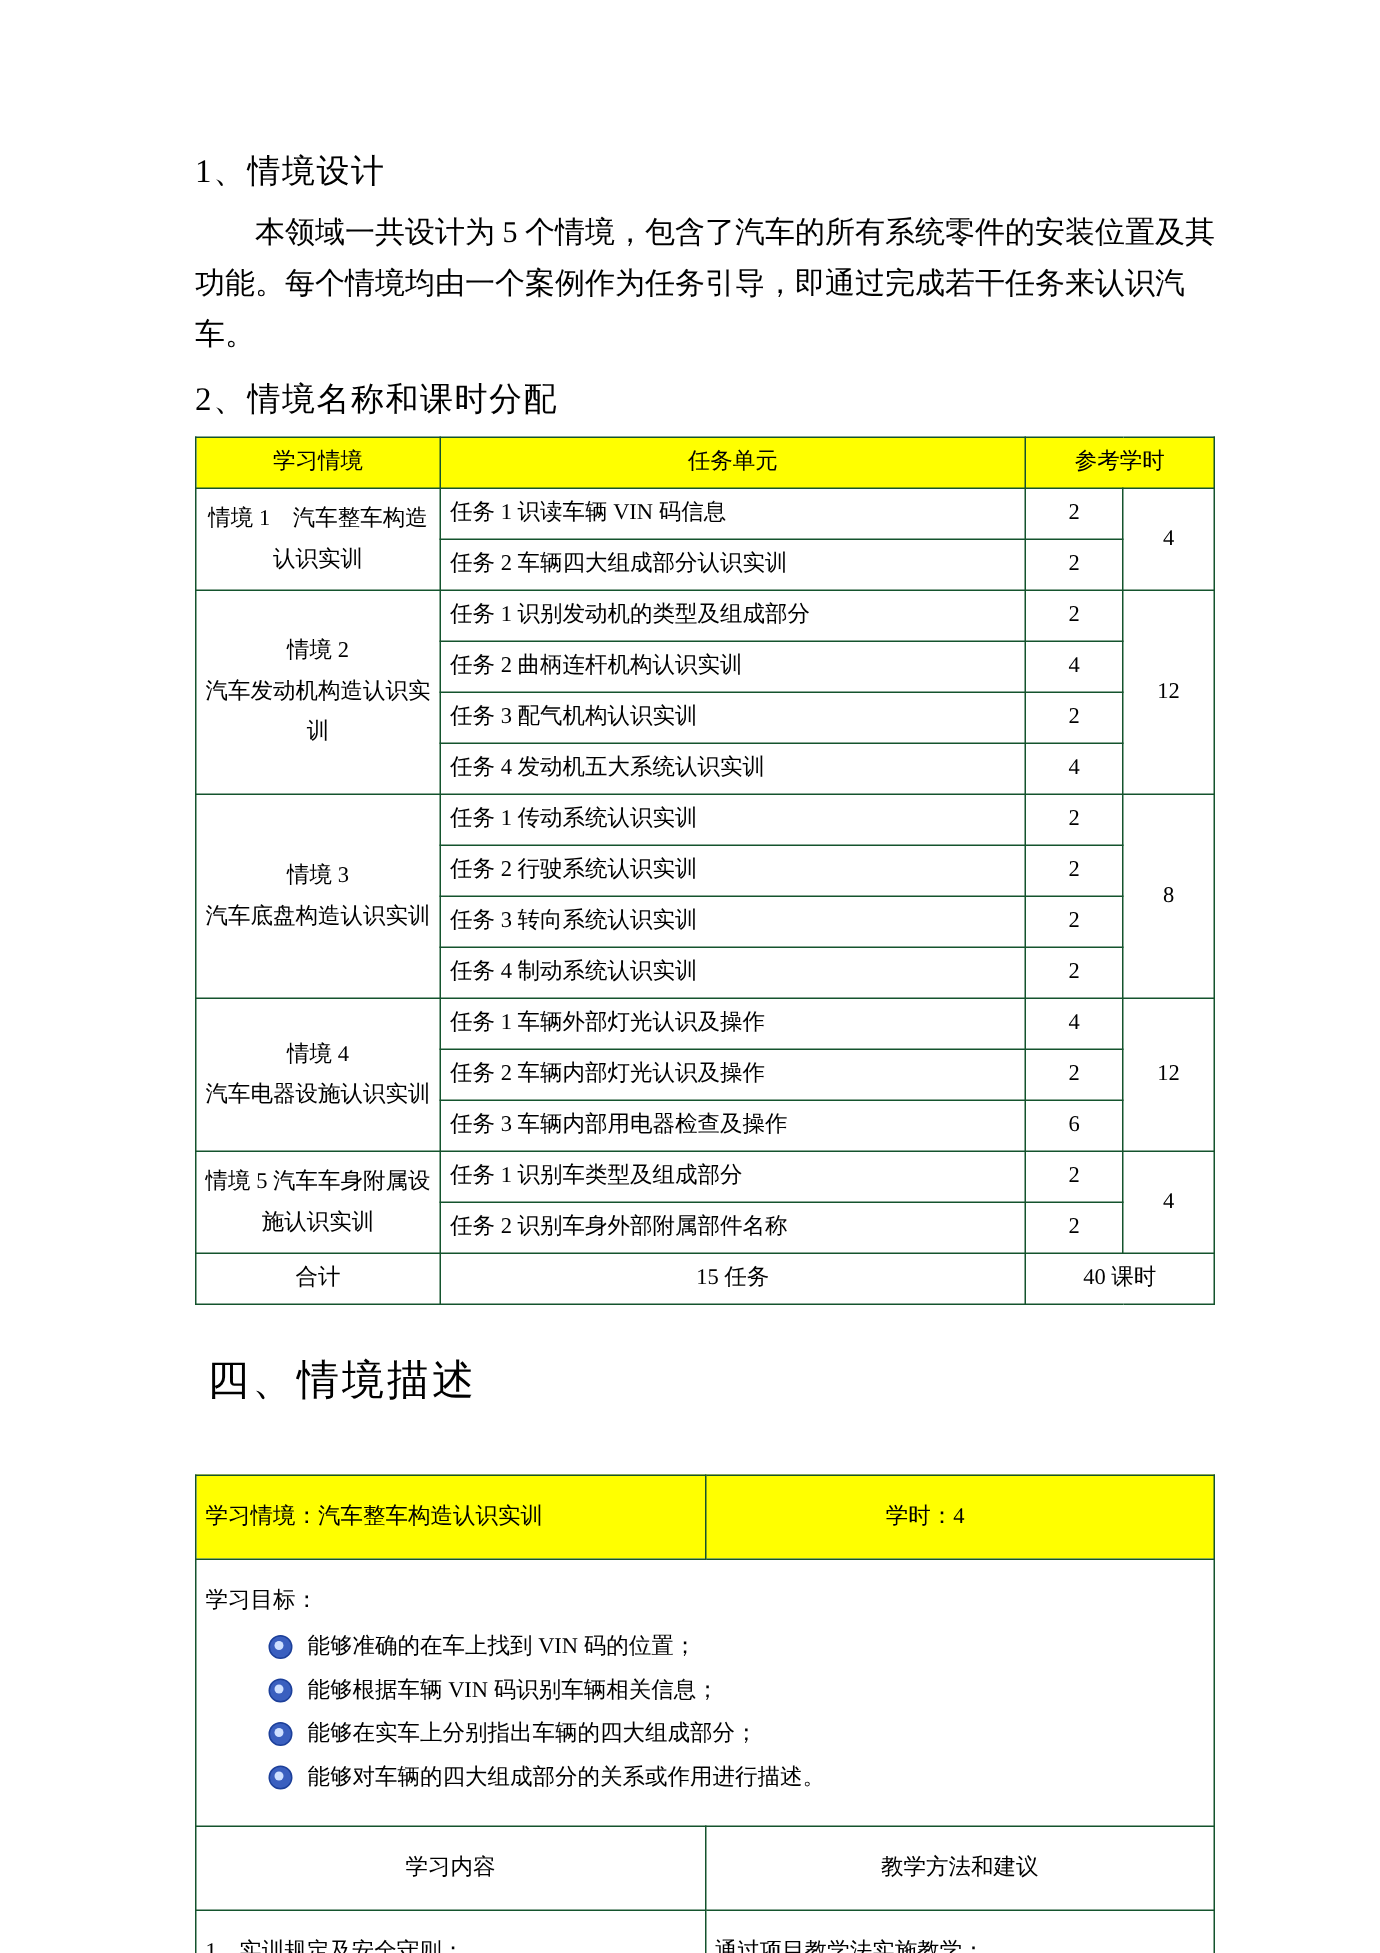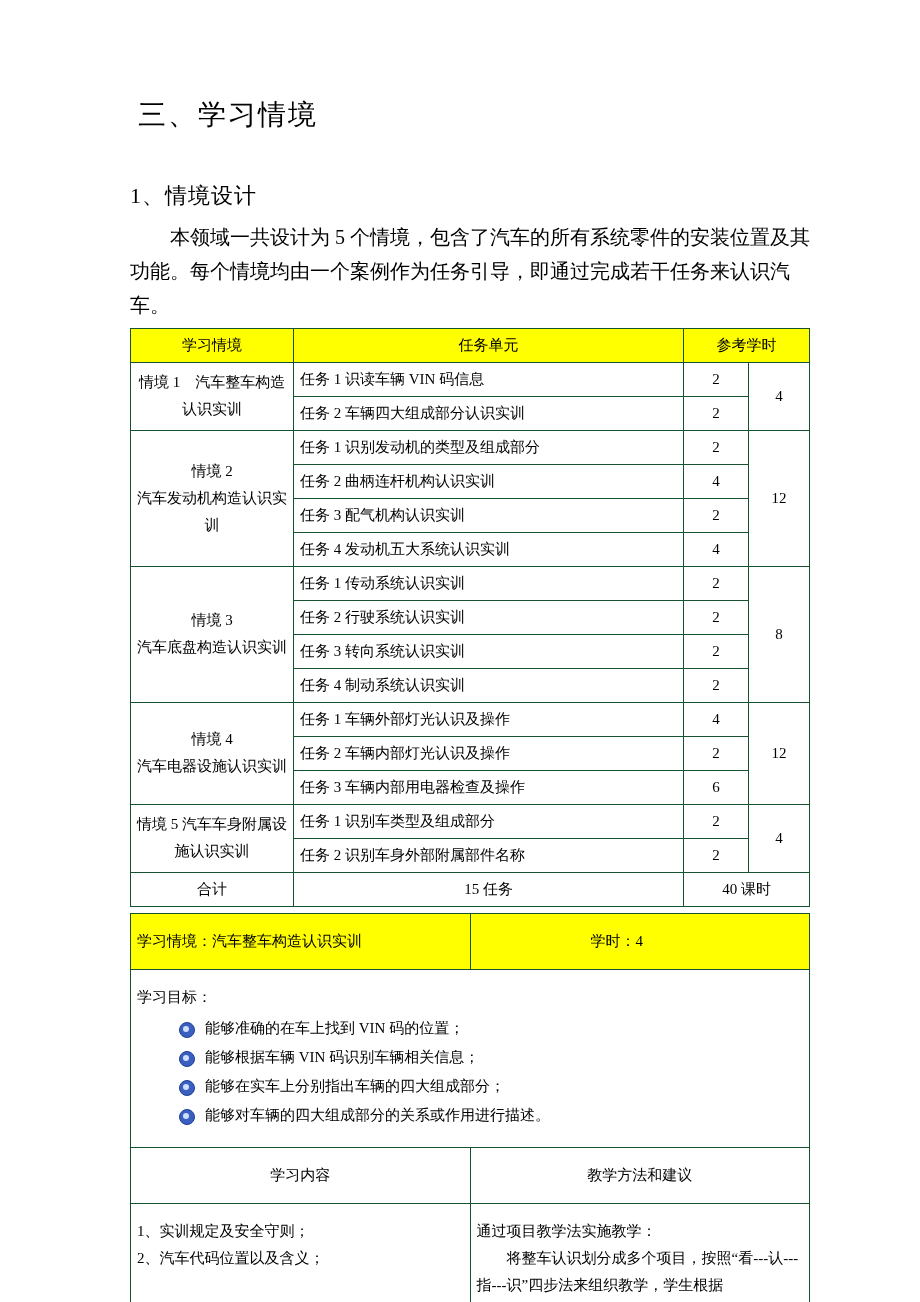--- a/index.html
+++ b/index.html
@@ -81,25 +81,25 @@
   .obj-list { margin:4px 0 4px 42px; padding:0; list-style:none; }
   .obj-list li { margin:2px 0; }
   .content-col { width:50%; vertical-align:top;margin-left:12px; }
   .pad-left { padding-left:6px; }
 </style>
 </head>
 <body>
 
 <div class="page" data-name="document-page">
 
-  <h2 data-name="section-heading">三、学习情境</h2>
 
   <h3 data-name="subsection-heading">1、情境设计</h3>
   <p class="para" data-name="paragraph">本领域一共设计为 5 个情境，包含了汽车的所有系统零件的安装位置及其功能。每个情境均由一个案例作为任务引导，即通过完成若干任务来认识汽车。</p>
 
+  <h3 data-name="subsection-heading">2、情境名称和课时分配</h3>
 
   <table data-name="situations-table">
     <tbody>
         <tr data-name="table-header-row">
       <th class="hdr col-situation" data-name="col-header-situation">学习情境</th>
       <th class="hdr" data-name="col-header-task">任务单元</th>
       <th class="hdr" colspan="2" data-name="col-header-hours">参考学时</th>
     </tr>
 
     <tr data-name="table-row">
@@ -181,20 +181,21 @@
     </tr>
 
     <tr data-name="table-footer-row">
       <td class="col-situation" data-name="footer-label">合计</td>
       <td class="center" data-name="footer-tasks">15 任务</td>
       <td class="center" colspan="2" data-name="footer-hours">40 课时</td>
     </tr>
   </tbody>
     </table>
 
+  <h2 data-name="section-heading" style="margin-top:26px;">四、情境描述</h2>
 
 
   <table class="desc" data-name="description-table">
     <tbody>
         <tr class="hdr-row" data-name="desc-header-row">
       <td data-name="desc-header-left">学习情境：汽车整车构造认识实训</td>
       <td data-name="desc-header-right" style="text-align:left; padding-left:120px;"><span>学时：4</span></td>
     </tr>
     <tr data-name="objectives-row">
       <td colspan="2" data-name="objectives-cell">

